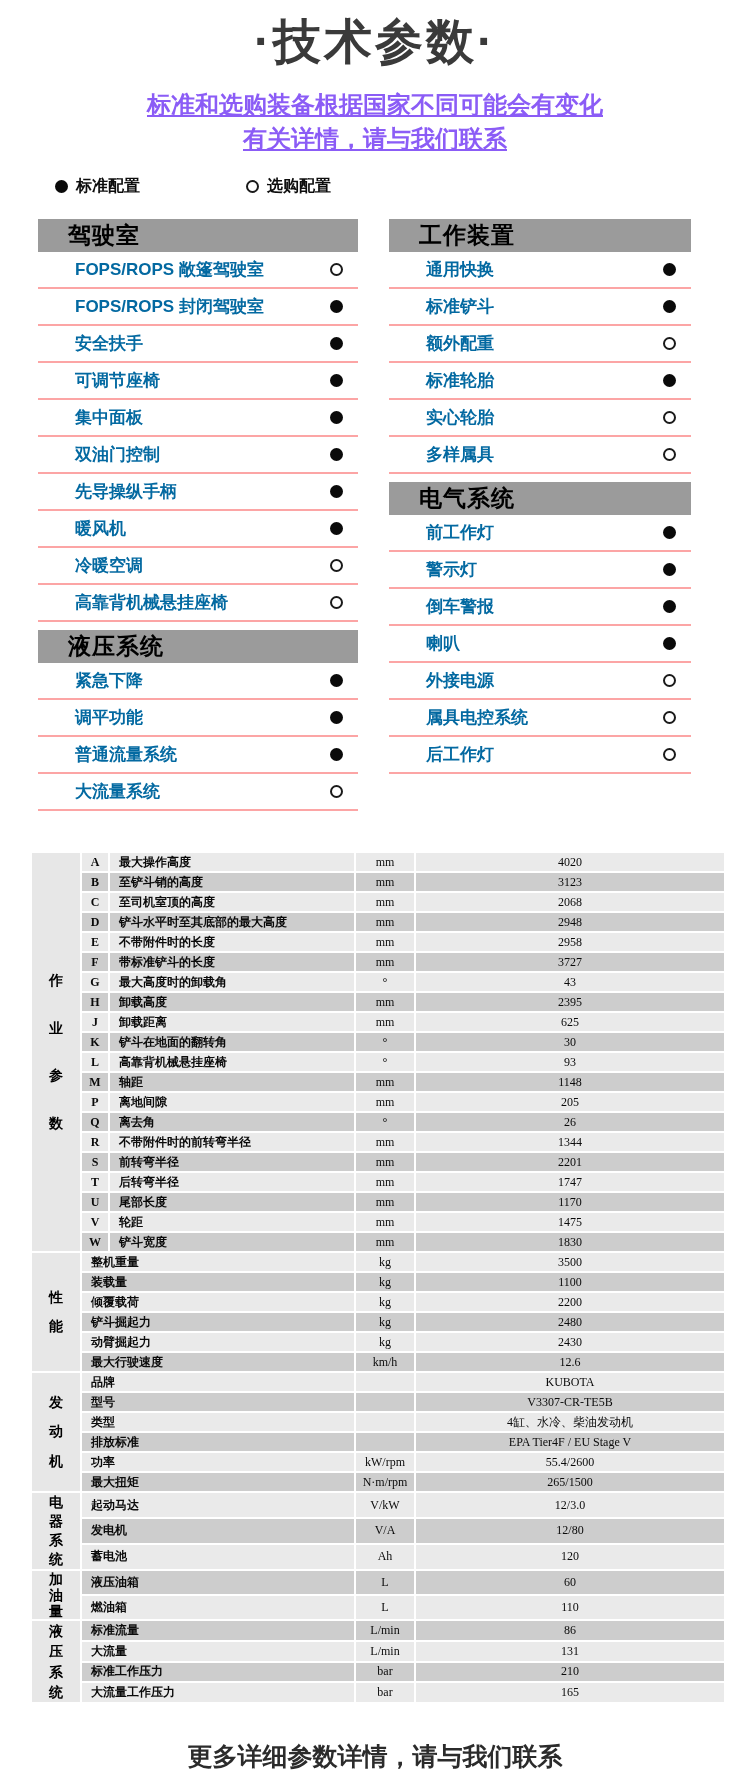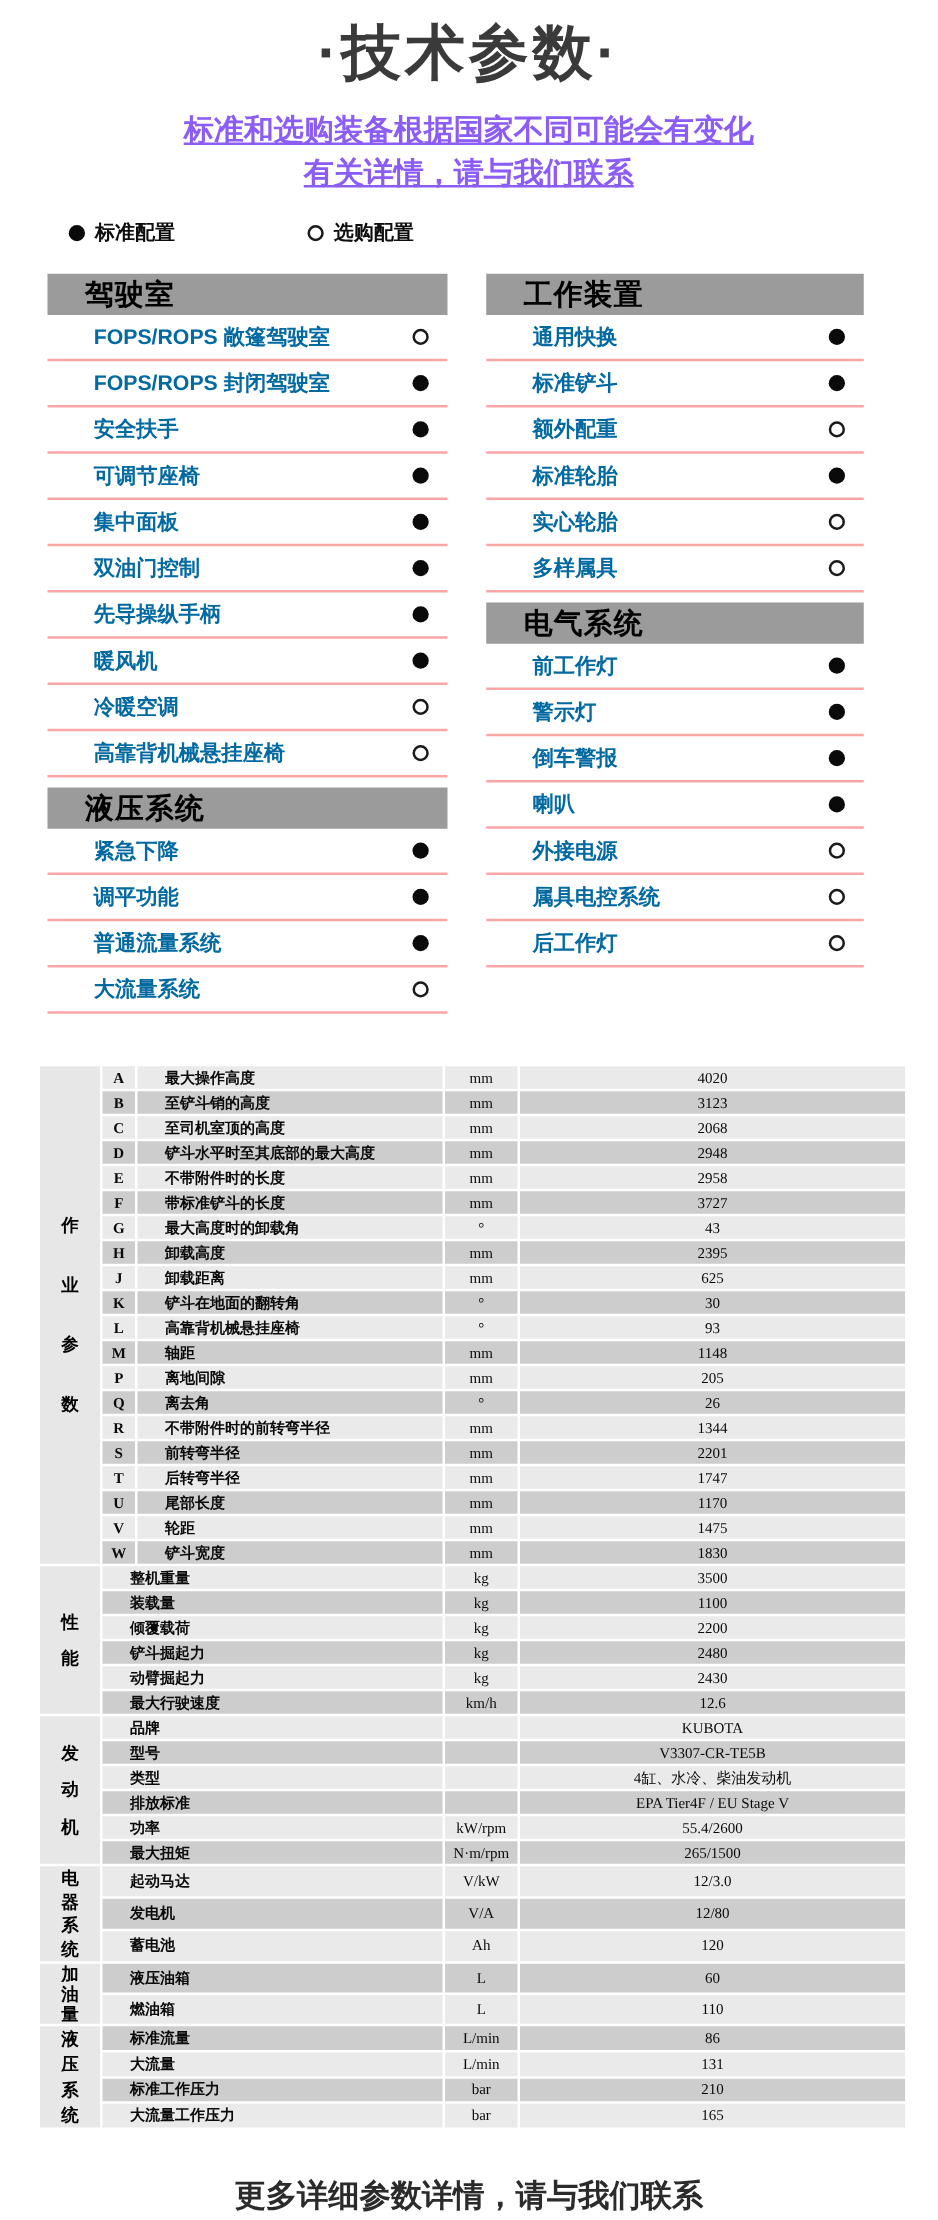--- a/index.html
+++ b/index.html
@@ -51,21 +51,21 @@
     background:#e7e7e7 !important;
     font-family:"Liberation Sans", sans-serif; font-weight:700; font-size:14px;
     text-align:center; white-space:pre-line; line-height:1.4; color:#000;
   }
   td.group-cell[data-rows="20"] { line-height:3.4; }
   td.group-cell[data-rows="6"]  { line-height:2.1; }
   td.group-cell[data-rows="4"]  { line-height:1.45; }
   td.group-cell[data-rows="3"]  { line-height:1.35; }
   td.group-cell[data-rows="2"]  { line-height:1.15; }
   td.letter { text-align:center; font-weight:700; }
-  td.desc   { text-align:left; padding-left:22px; font-weight:700; }
+  td.desc   { text-align:left; padding-left:9px; font-weight:700; }
   td.unit   { text-align:center; }
   td.value  { text-align:center; }
   
   .footer { margin-top:36px; text-align:center; font-size:25px; font-weight:700; color:#2b2b2b; }
 </style>
 </head>
 <body>
 
 <div class="page">
 

